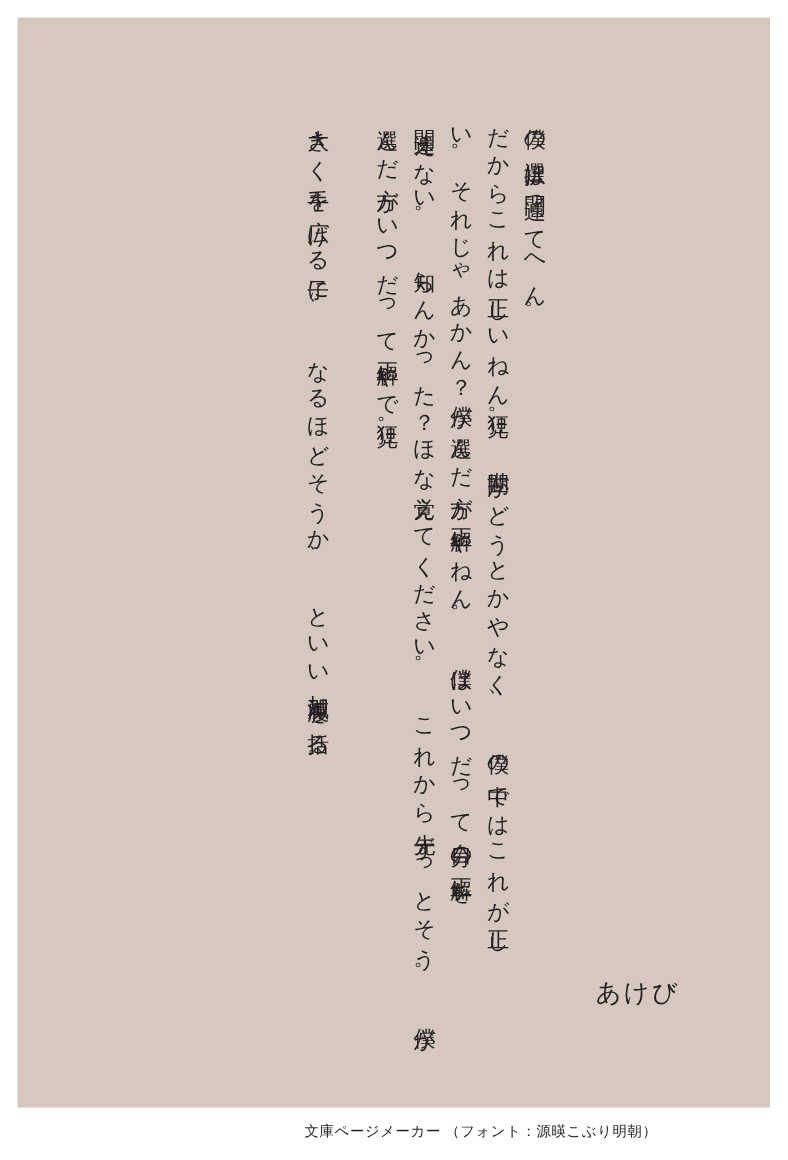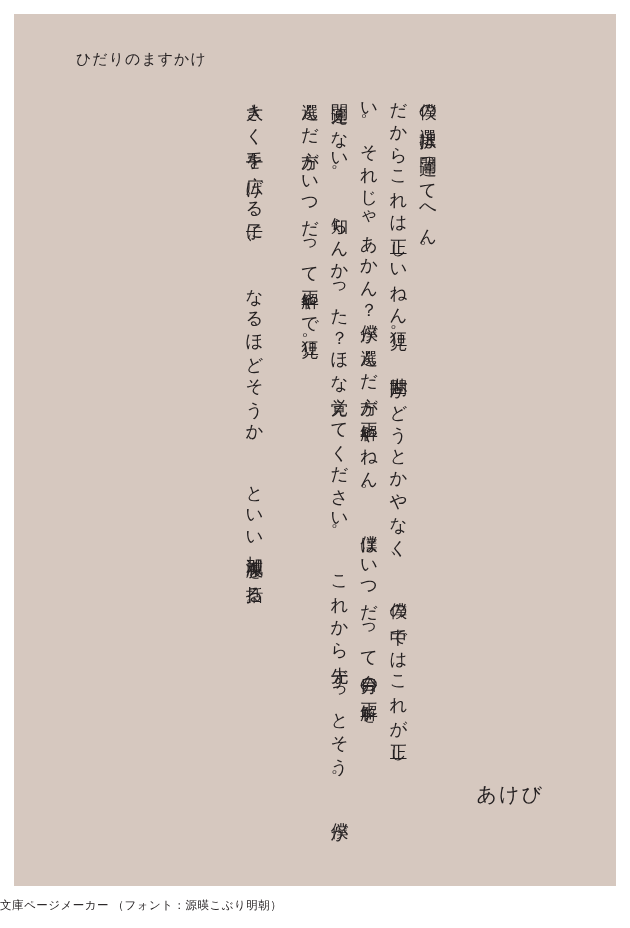--- a/index.html
+++ b/index.html
@@ -76,34 +76,33 @@
     font-size: 20px;
     letter-spacing: 2px;
     color: #231f20;
   }
   
   #footer {
     position: absolute;
     left: 0;
     top: 898px;
     width: 526px;
-    text-align: left;
+    text-align: right;
     font-size: 11.5px;
     color: #231f20;
     letter-spacing: 0.5px;
   }
 </style>
 </head>
 <body>
 
 <div id="page">
 
   <div id="paper">
 
-    <div id="title">ひだりのますかけ</div>
 
     <div id="body-text">
       <div class="vcol para1">僕の選択は間違ってへん。</div>
       <div class="vcol para1">だからこれは正しいねん狂児。　世間がどうとかやなく、　僕の中ではこれが正し</div>
       <div class="vcol para1">い。それじゃあかん？僕が選んだ方が正解やねん。　僕はいつだって自分の正解を</div>
       <div class="vcol para1">間違えない。　知らんかった？ほな覚えてください。　これから先ずっとそう。　僕が</div>
       <div class="vcol para1">選んだ方がいつだって正解やで狂児。</div>
       <div class="gapcol"></div>
       <div class="vcol para2">大きく手を広げる子に、　なるほどそうか、　といい加減腹を括る。</div>
     </div>

